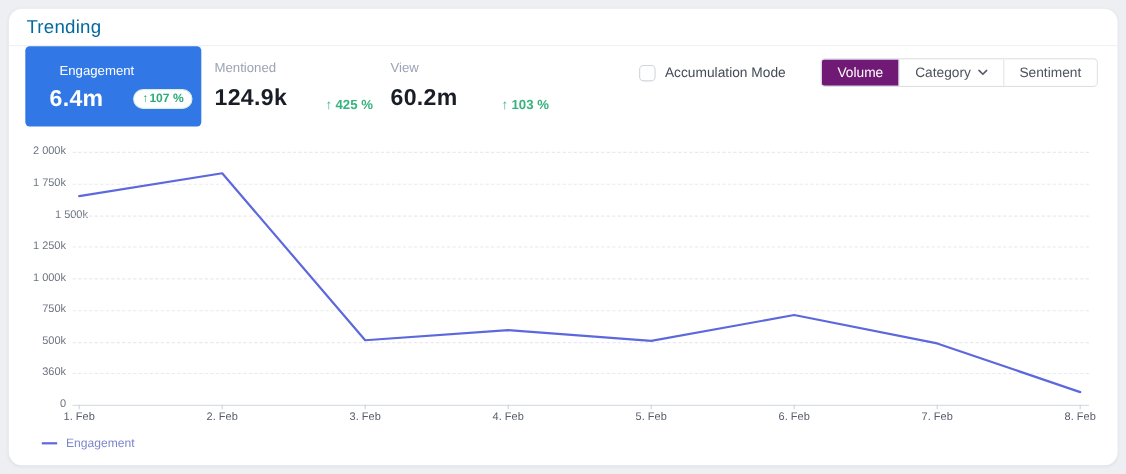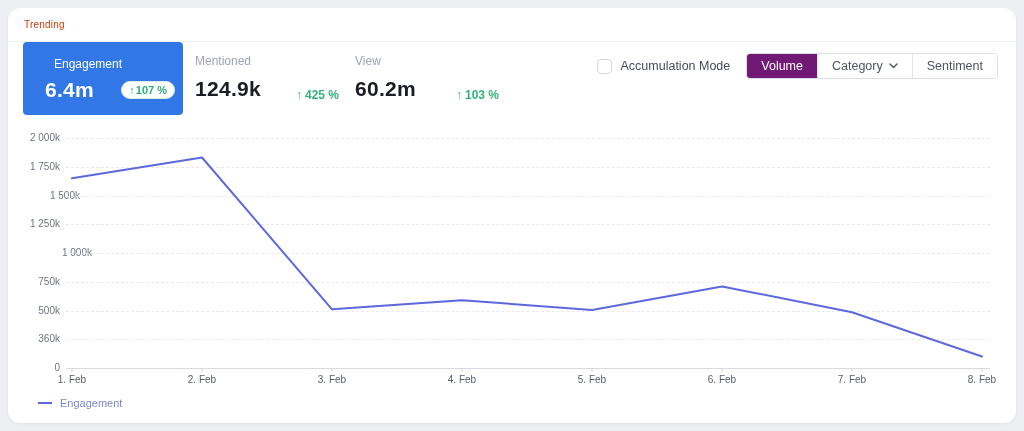--- a/index.html
+++ b/index.html
@@ -8,21 +8,21 @@
     background:#edeff3;
     font-family:"Liberation Sans",sans-serif;
   }
   .card{
     position:absolute;left:8px;top:8px;width:1008px;height:415px;
     background:#ffffff;border-radius:12px;
     box-shadow:0 1px 3px rgba(20,30,50,.06);
   }
   
   .card-header{height:33px;border-bottom:1px solid #f0f1f4;display:flex;align-items:center;padding-left:16px}
-  .page-title{font-size:10px;color:#c2410c;letter-spacing:.2px}
+  .page-title{font-size:17px;color:#0369a1;letter-spacing:.2px}
 
   
   .stats-row{position:absolute;left:0;top:34px;width:1008px;height:73px}
   .stat-tile{
     position:absolute;left:15px;top:0;width:160px;height:73px;
     background:#3178e6;border-radius:4px;color:#fff;box-sizing:border-box;
   }
   .stat-tile .tile-label{margin:15px 0 0 31px;font-size:12px;font-weight:500}
   .tile-value-row{display:flex;align-items:center;margin:8px 8px 0 22px}
   .tile-value{font-size:21px;font-weight:700;letter-spacing:.3px;line-height:1}
@@ -35,21 +35,21 @@
   .stat-plain .stat-label{font-size:12px;color:#9ba3b4}
   .stat-plain .stat-value{font-size:21px;font-weight:700;color:#191d26;margin-top:9px;letter-spacing:.3px}
   .stat-mentioned{left:187px}
   .stat-view{left:347px}
   .delta{position:absolute;top:46px;display:flex;align-items:center;gap:3px;
     font-size:12px;font-weight:600;color:#36b37e}
   .delta-mentioned{left:288px}
   .delta-view{left:448px}
 
   
-  .controls{position:absolute;right:18px;top:11px;height:26px;display:flex;align-items:center;gap:16px}
+  .controls{position:absolute;right:18px;top:11px;height:26px;display:flex;align-items:center;gap:32px}
   .checkbox-wrap{display:flex;align-items:center;gap:9px;cursor:pointer}
   .checkbox{width:15px;height:15px;border:1.5px solid #d2d5dc;border-radius:4px;background:#fff;box-sizing:border-box}
   .checkbox-label{font-size:12.5px;color:#454b57}
   .btn-group{display:flex;align-items:stretch;height:26px;border:1px solid #dcdfe5;border-radius:4px;overflow:hidden;background:#fff;box-sizing:border-box}
   .btn{
     appearance:none;background:#fff;border:none;border-left:1px solid #e3e5ea;
     padding:0 14px;font-size:12.5px;color:#4e545f;display:flex;align-items:center;gap:6px;
     font-family:"Liberation Sans",sans-serif;cursor:pointer;line-height:1;
   }
   .btn:first-child{border-left:none}
@@ -131,21 +131,21 @@
 
   <div class="chart" id="chart-area">
       <div class="ytick" style="top: 2px;">2 000k</div>
       <div class="gridline" style="top: 8px; left: 58px; width: 924px;"></div>
       <div class="ytick" style="top: 30.75px;">1 750k</div>
       <div class="gridline" style="top: 36.75px; left: 58px; width: 924px;"></div>
       <div class="ytick" style="top: 59.5px; padding-left: 20px;">1 500k</div>
       <div class="gridline" style="top: 65.5px; left: 58px; width: 924px;"></div>
       <div class="ytick" style="top: 88.25px;">1 250k</div>
       <div class="gridline" style="top: 94.25px; left: 58px; width: 924px;"></div>
-      <div class="ytick" style="top: 117px; padding-left: 32px;">1 000k</div>
+      <div class="ytick" style="top: 117px;">1 000k</div>
       <div class="gridline" style="top: 123px; left: 58px; width: 924px;"></div>
       <div class="ytick" style="top: 145.75px;">750k</div>
       <div class="gridline" style="top: 151.75px; left: 58px; width: 924px;"></div>
       <div class="ytick" style="top: 174.5px;">500k</div>
       <div class="gridline" style="top: 180.5px; left: 58px; width: 924px;"></div>
       <div class="ytick" style="top: 203.25px;">360k</div>
       <div class="gridline" style="top: 209.25px; left: 58px; width: 924px;"></div>
       <div class="ytick" style="top: 232px;">0</div>
       <div class="gridline baseline" style="top: 238px; left: 58px; width: 924px;"></div>
       <div class="xtick" style="left: 34px;">1. Feb</div>

